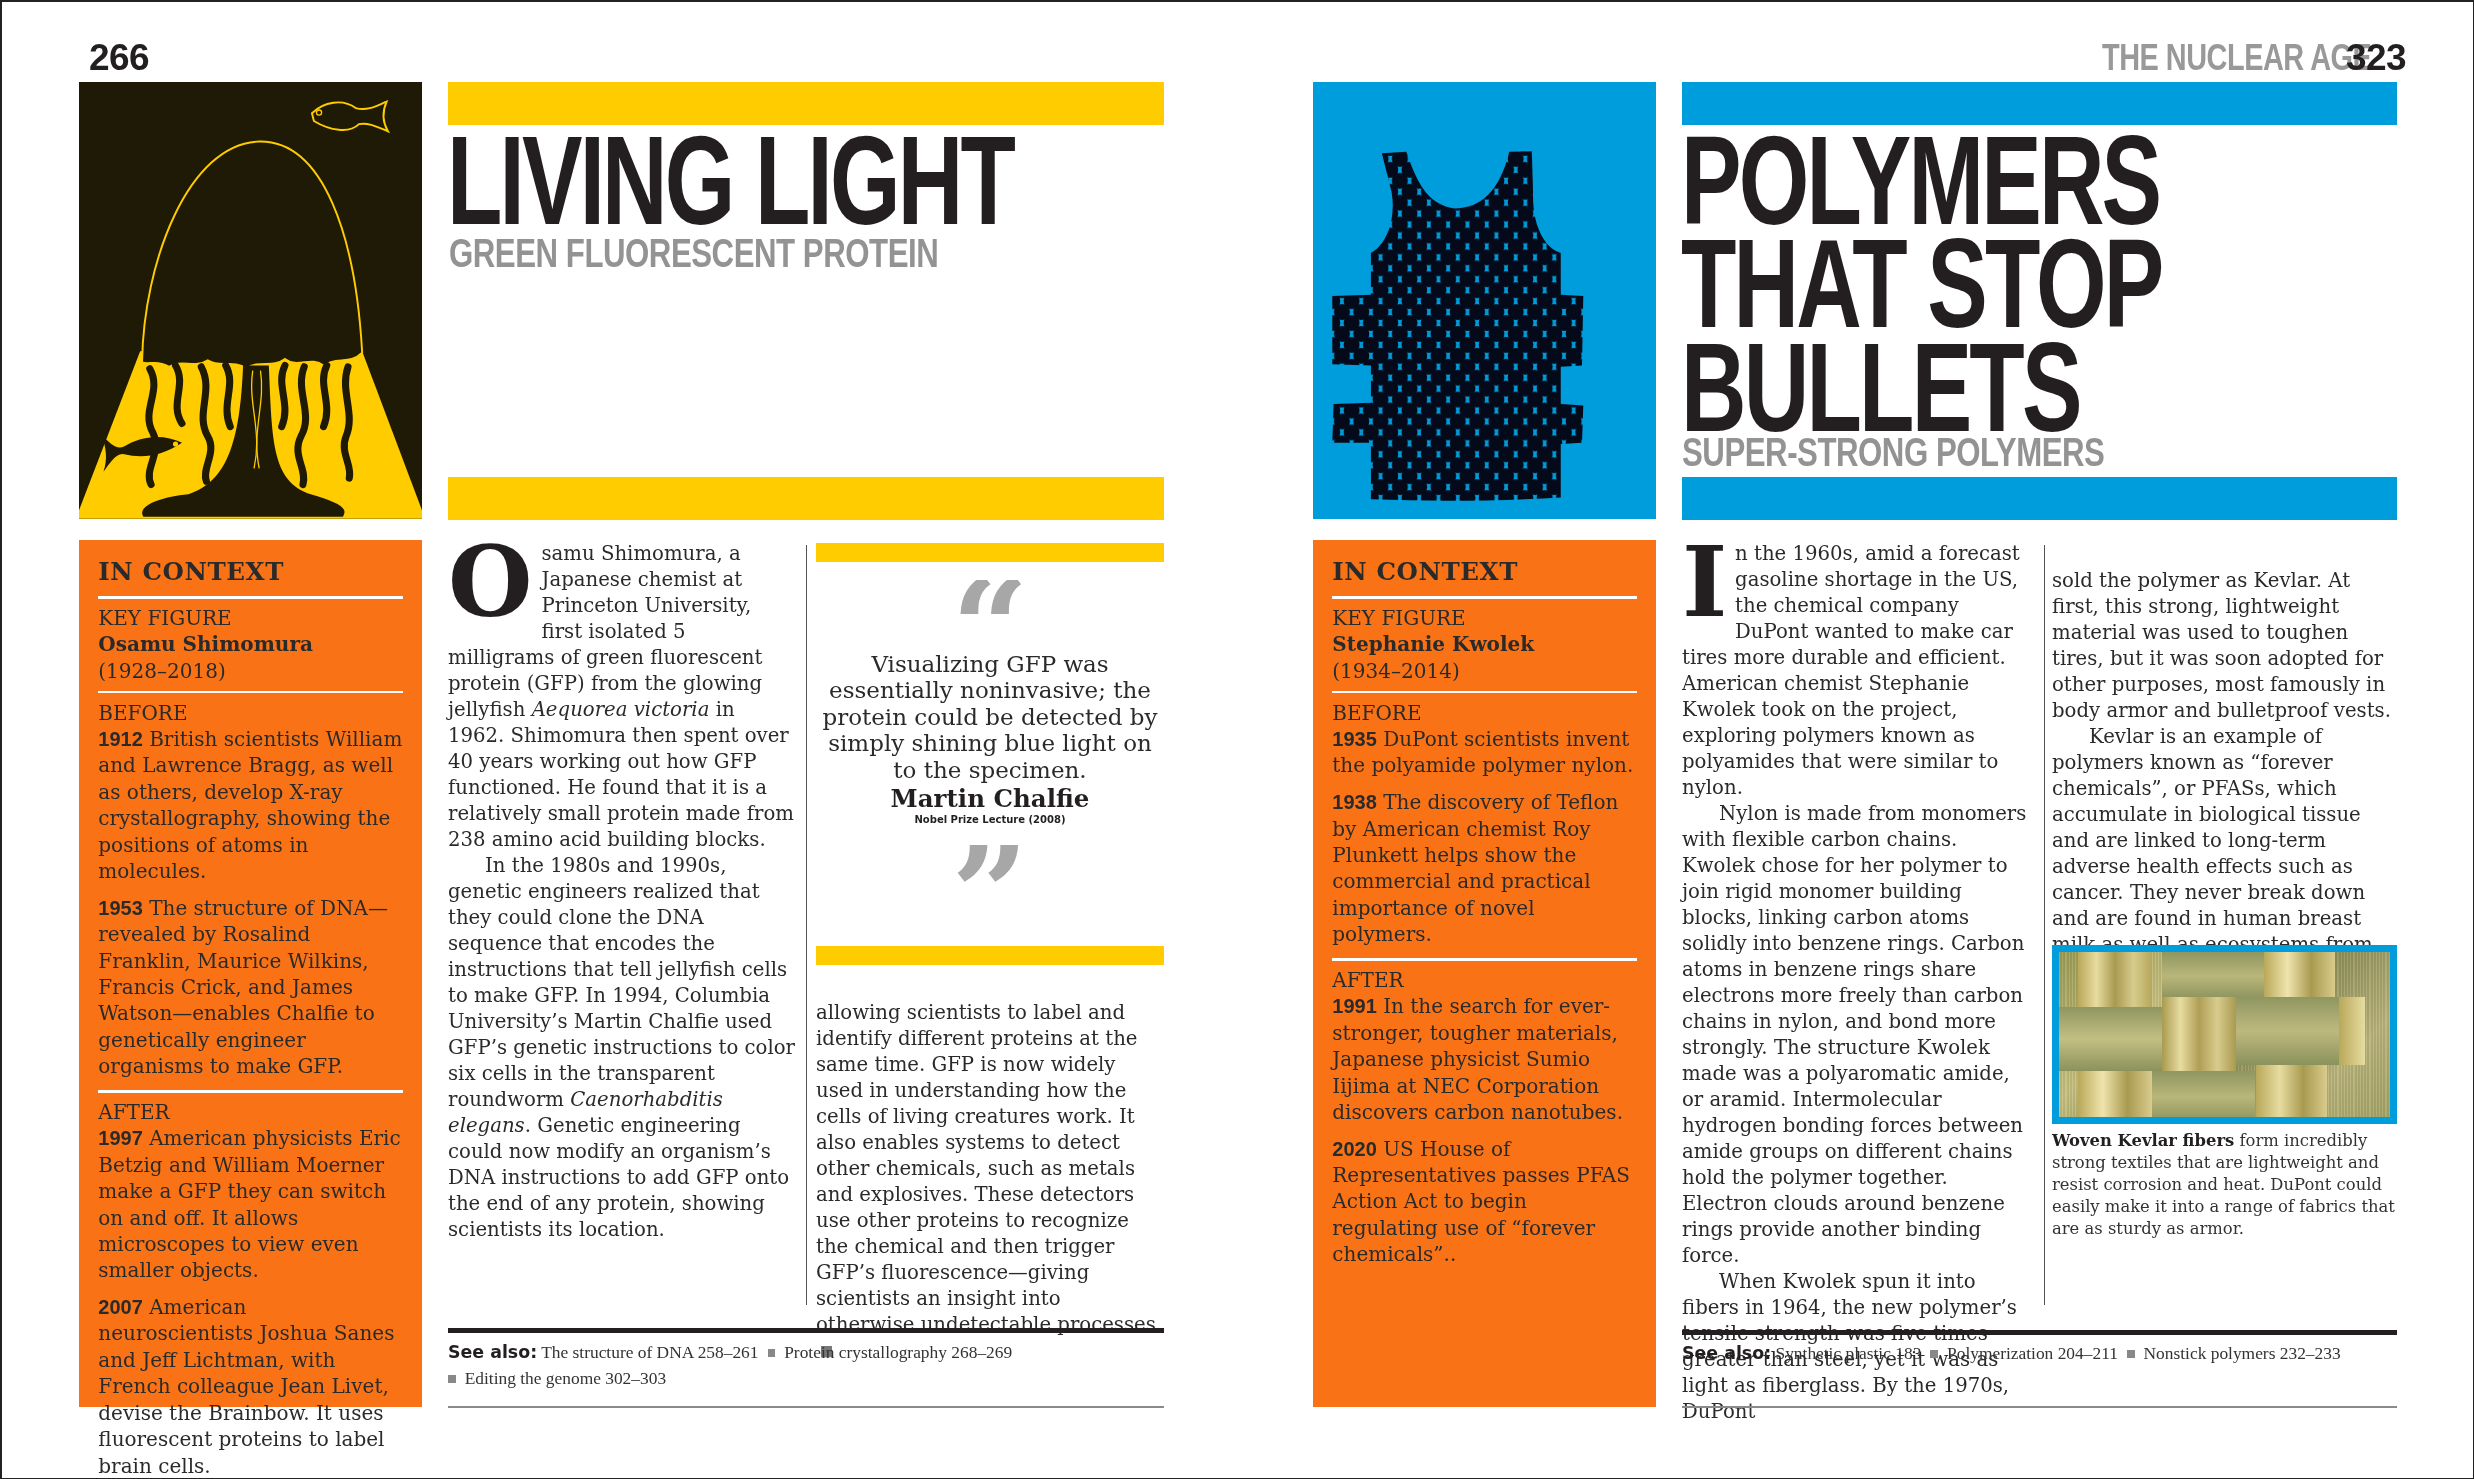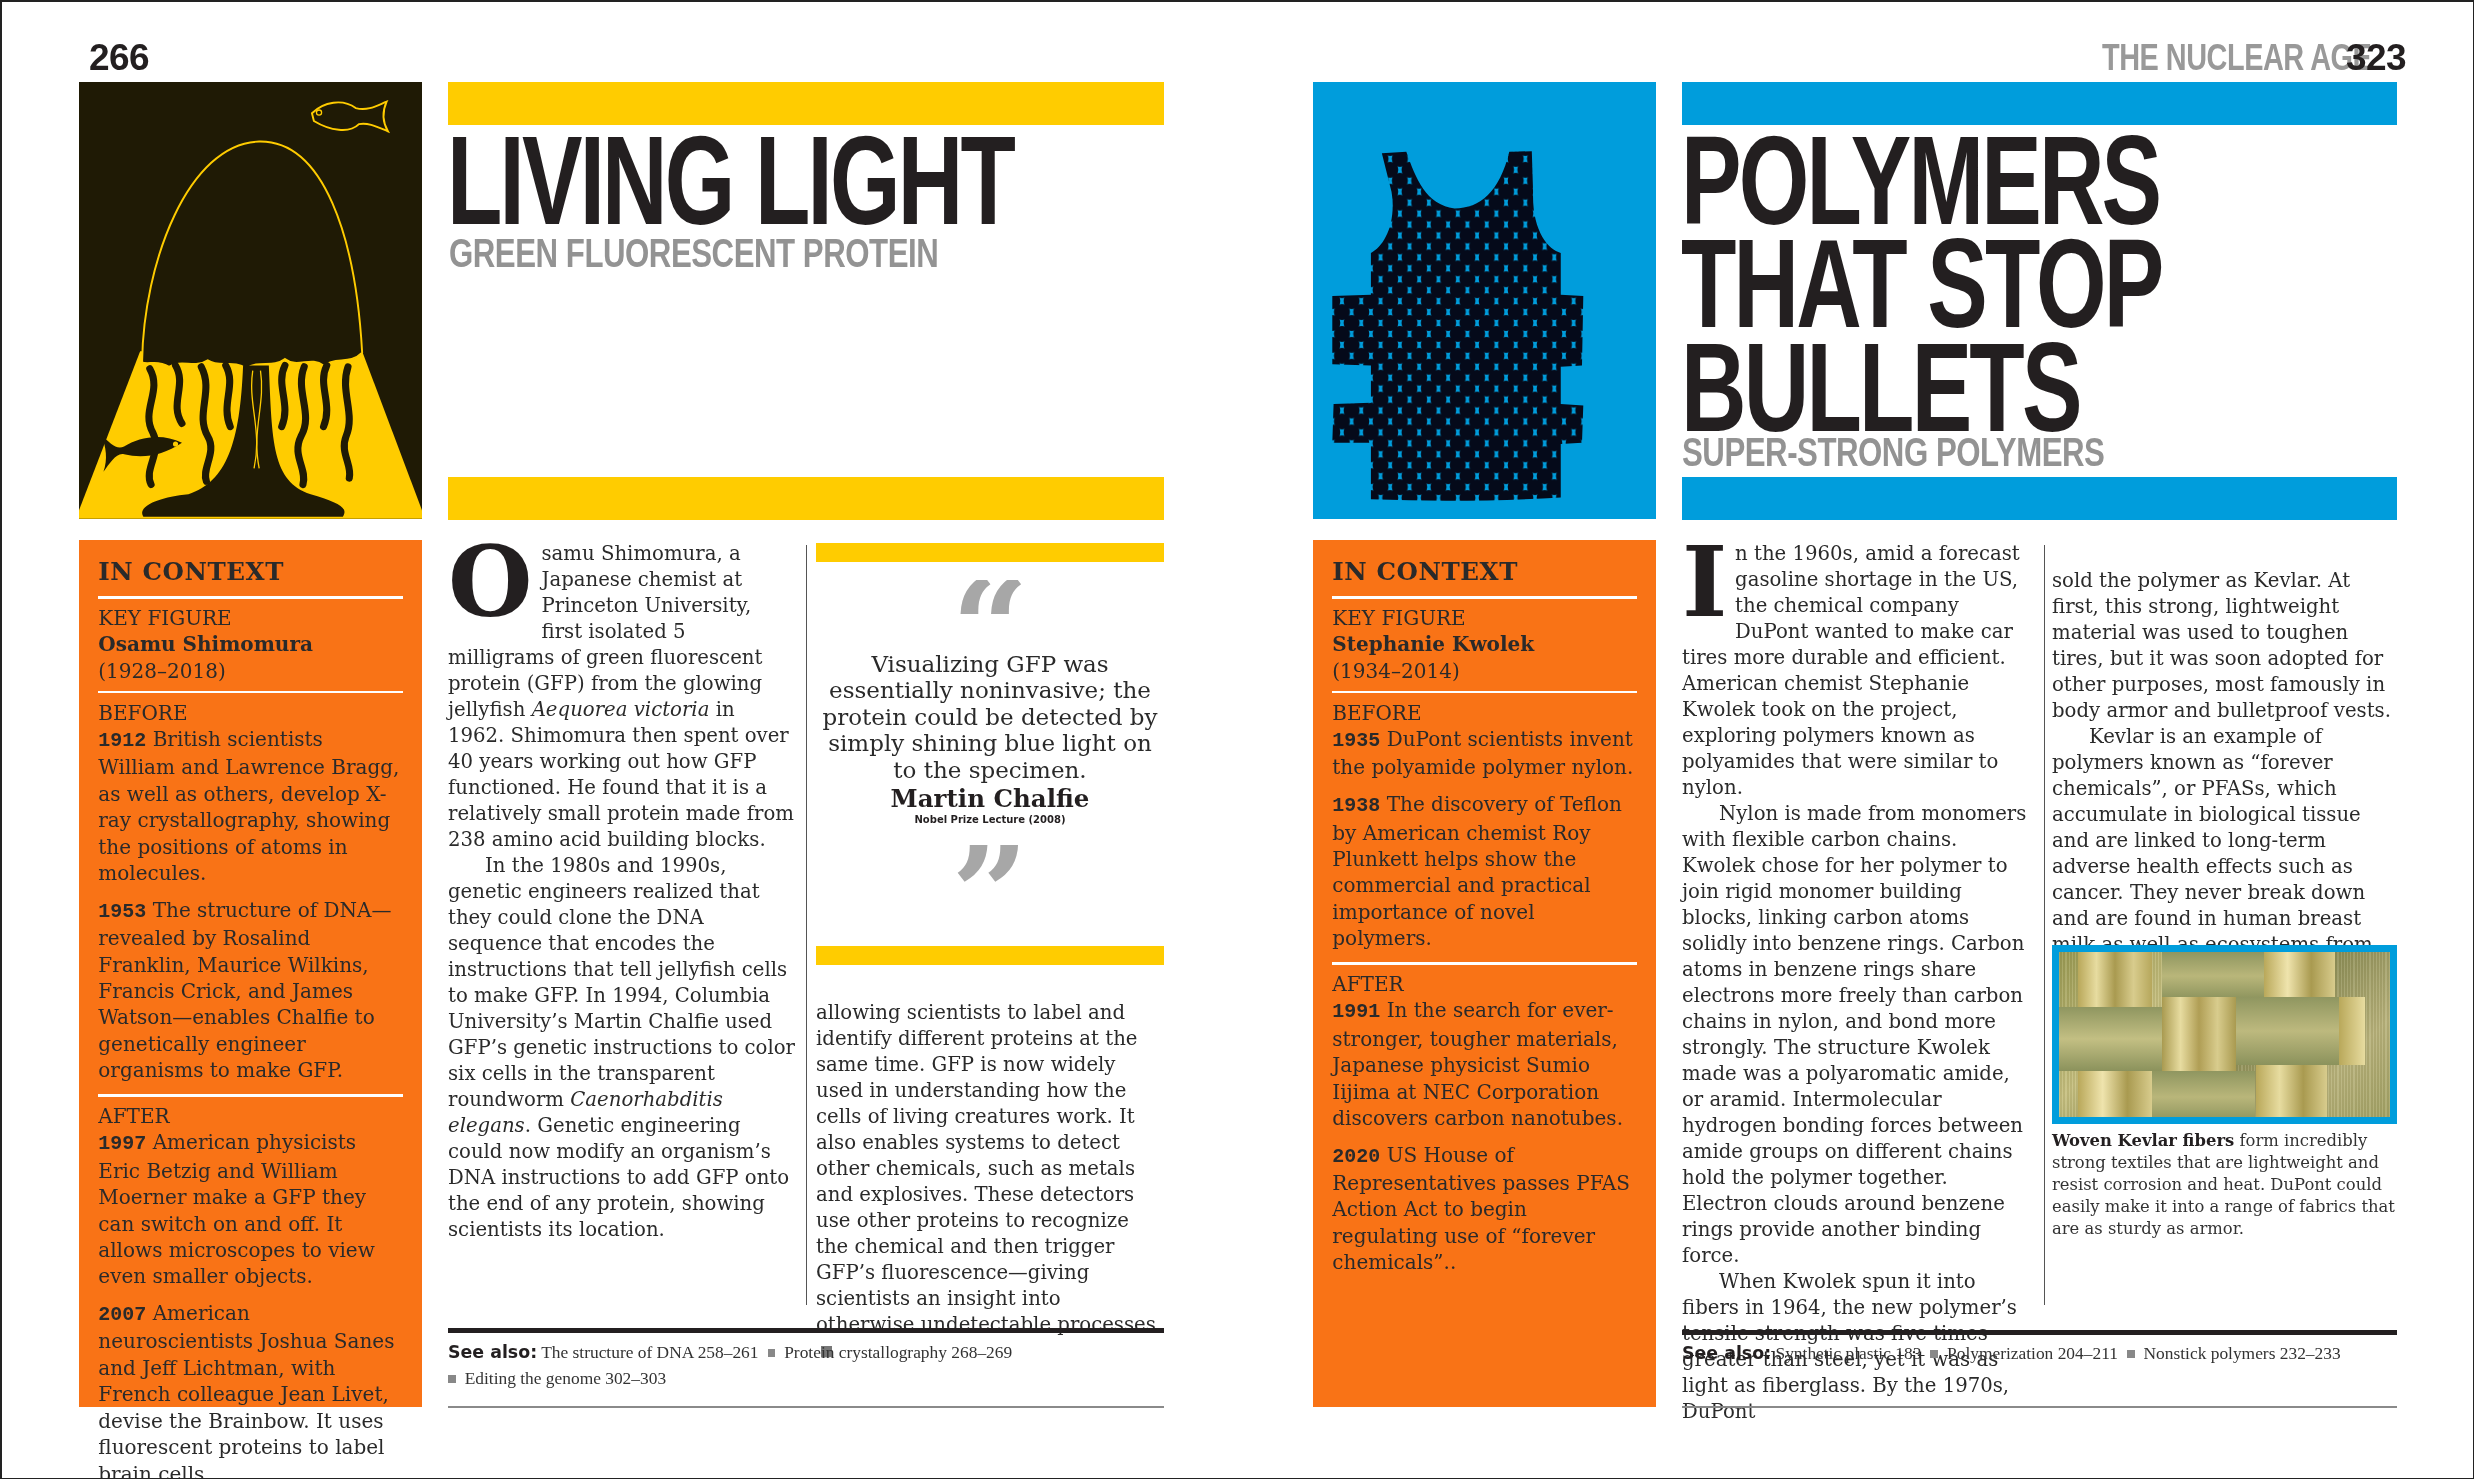--- a/index.html
+++ b/index.html
@@ -14,21 +14,21 @@
   .bar-b { background:#009ddc; }
   .title { font-size:126px; line-height:0.82; color:#231f20; letter-spacing:-3.9px; transform:scaleX(0.72); }
   .subtitle { font-size:40px; color:#939393; letter-spacing:-0.6px; transform:scaleX(0.78); }
   .ctx { background:#f97316; }
   .ctx-inner { position:absolute; left:19.3px; right:19.3px; top:13px; font-size:20px; line-height:26.4px; color:#2a2a2a; }
   .ctx-h { font-weight:bold; font-size:24.5px; letter-spacing:0.6px; margin:6.4px 0 10.3px 0; }
   .ctx-rule { height:2.6px; background:#ffffff; margin:6.4px 0 6.4px 0; }
   .ctx-label { text-transform:uppercase; }
   .ctx-name { font-weight:bold; }
   .ctx-entry { margin-bottom:10.3px; }
-  .ctx-entry b { font-family:Liberation Mono, monospace; font-weight:bold; }
+  .ctx-entry b { font-family:Liberation Sans, sans-serif; font-weight:bold; }
   .col { font-size:19.7px; line-height:26px; color:#2a2a2a; }
   .col p { margin:0; }
   .indent { text-indent:37px; }
   .dropcap { float:left; font-family:"DejaVu Serif", serif; font-weight:bold; font-size:97px; line-height:76px; margin:2.6px 9px 0 0; color:#231f20; }
   .vrule { background:#555; width:1.3px; }
   .hrule { background:#231f20; height:4.5px; }
   .hrule-thin { background:#8a8a8a; height:1.9px; }
   .seealso { font-size:17.4px; line-height:26px; color:#333; font-family:"Liberation Serif", serif; }
   .seealso b { font-family:"DejaVu Sans", sans-serif; font-weight:bold; color:#231f20; }
   .sq { display:inline-block; width:7.7px; height:7.7px; background:#888; margin:0 9px 2.6px 9px; vertical-align:middle; }

